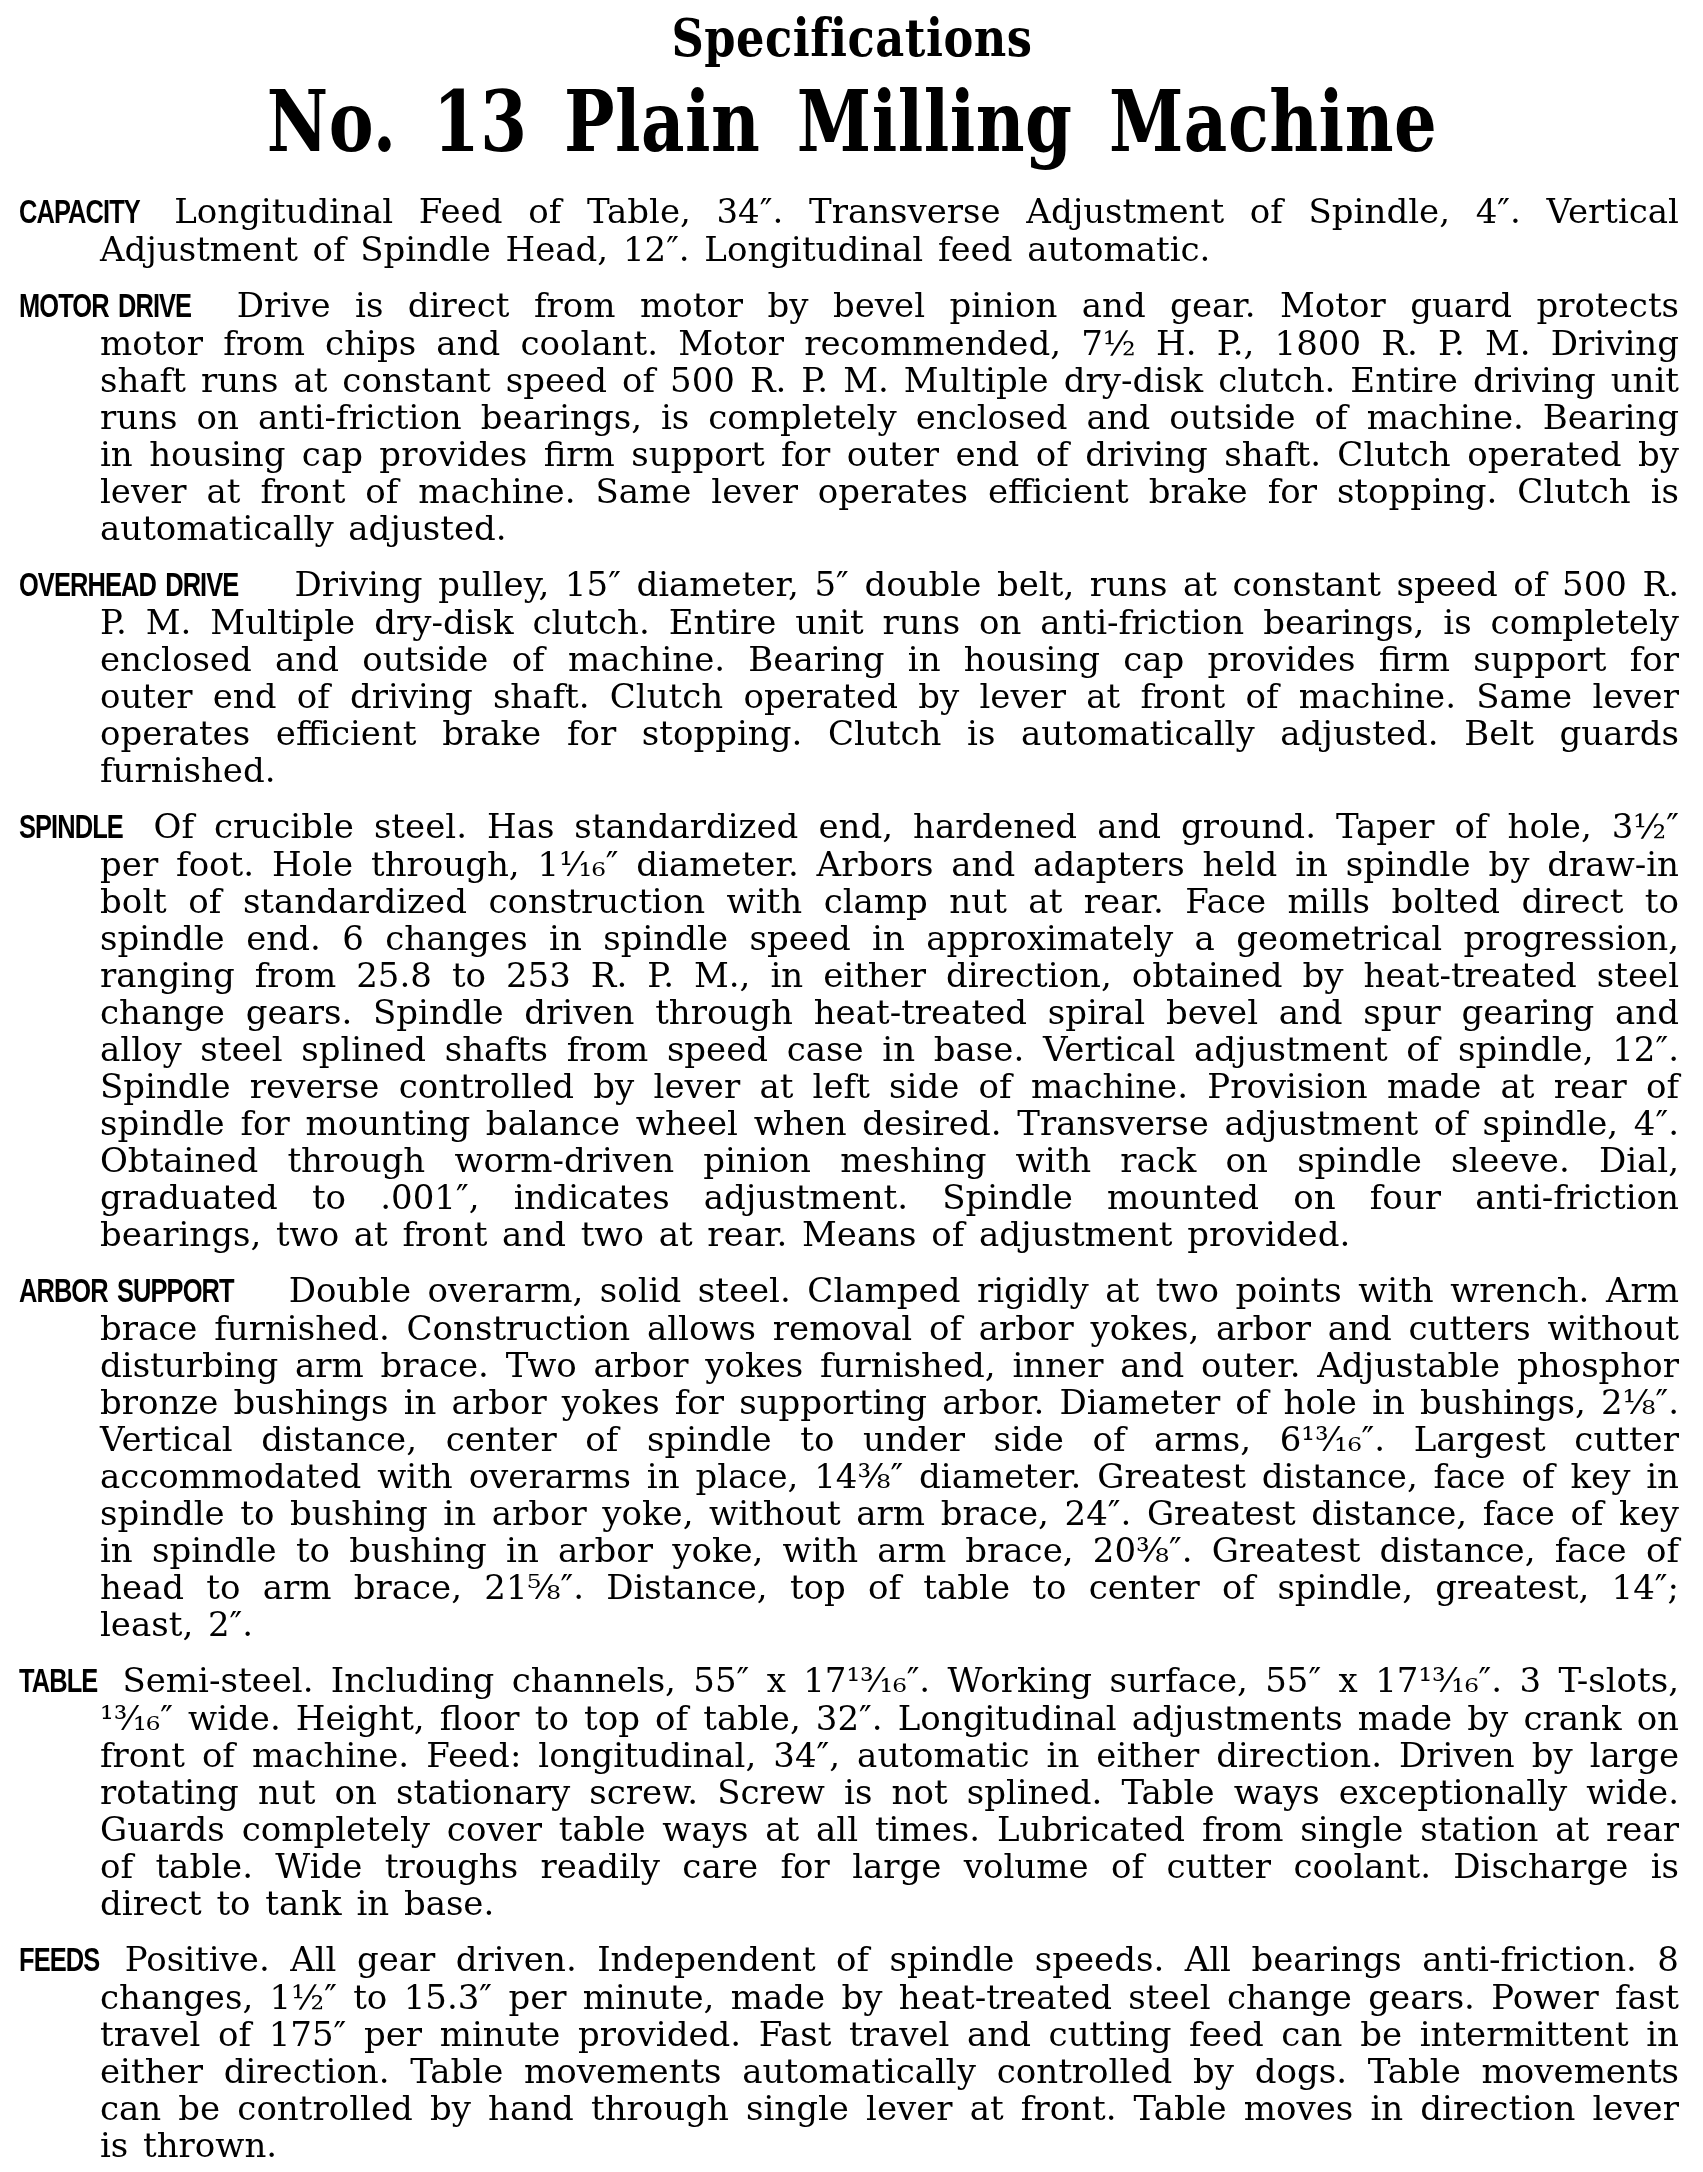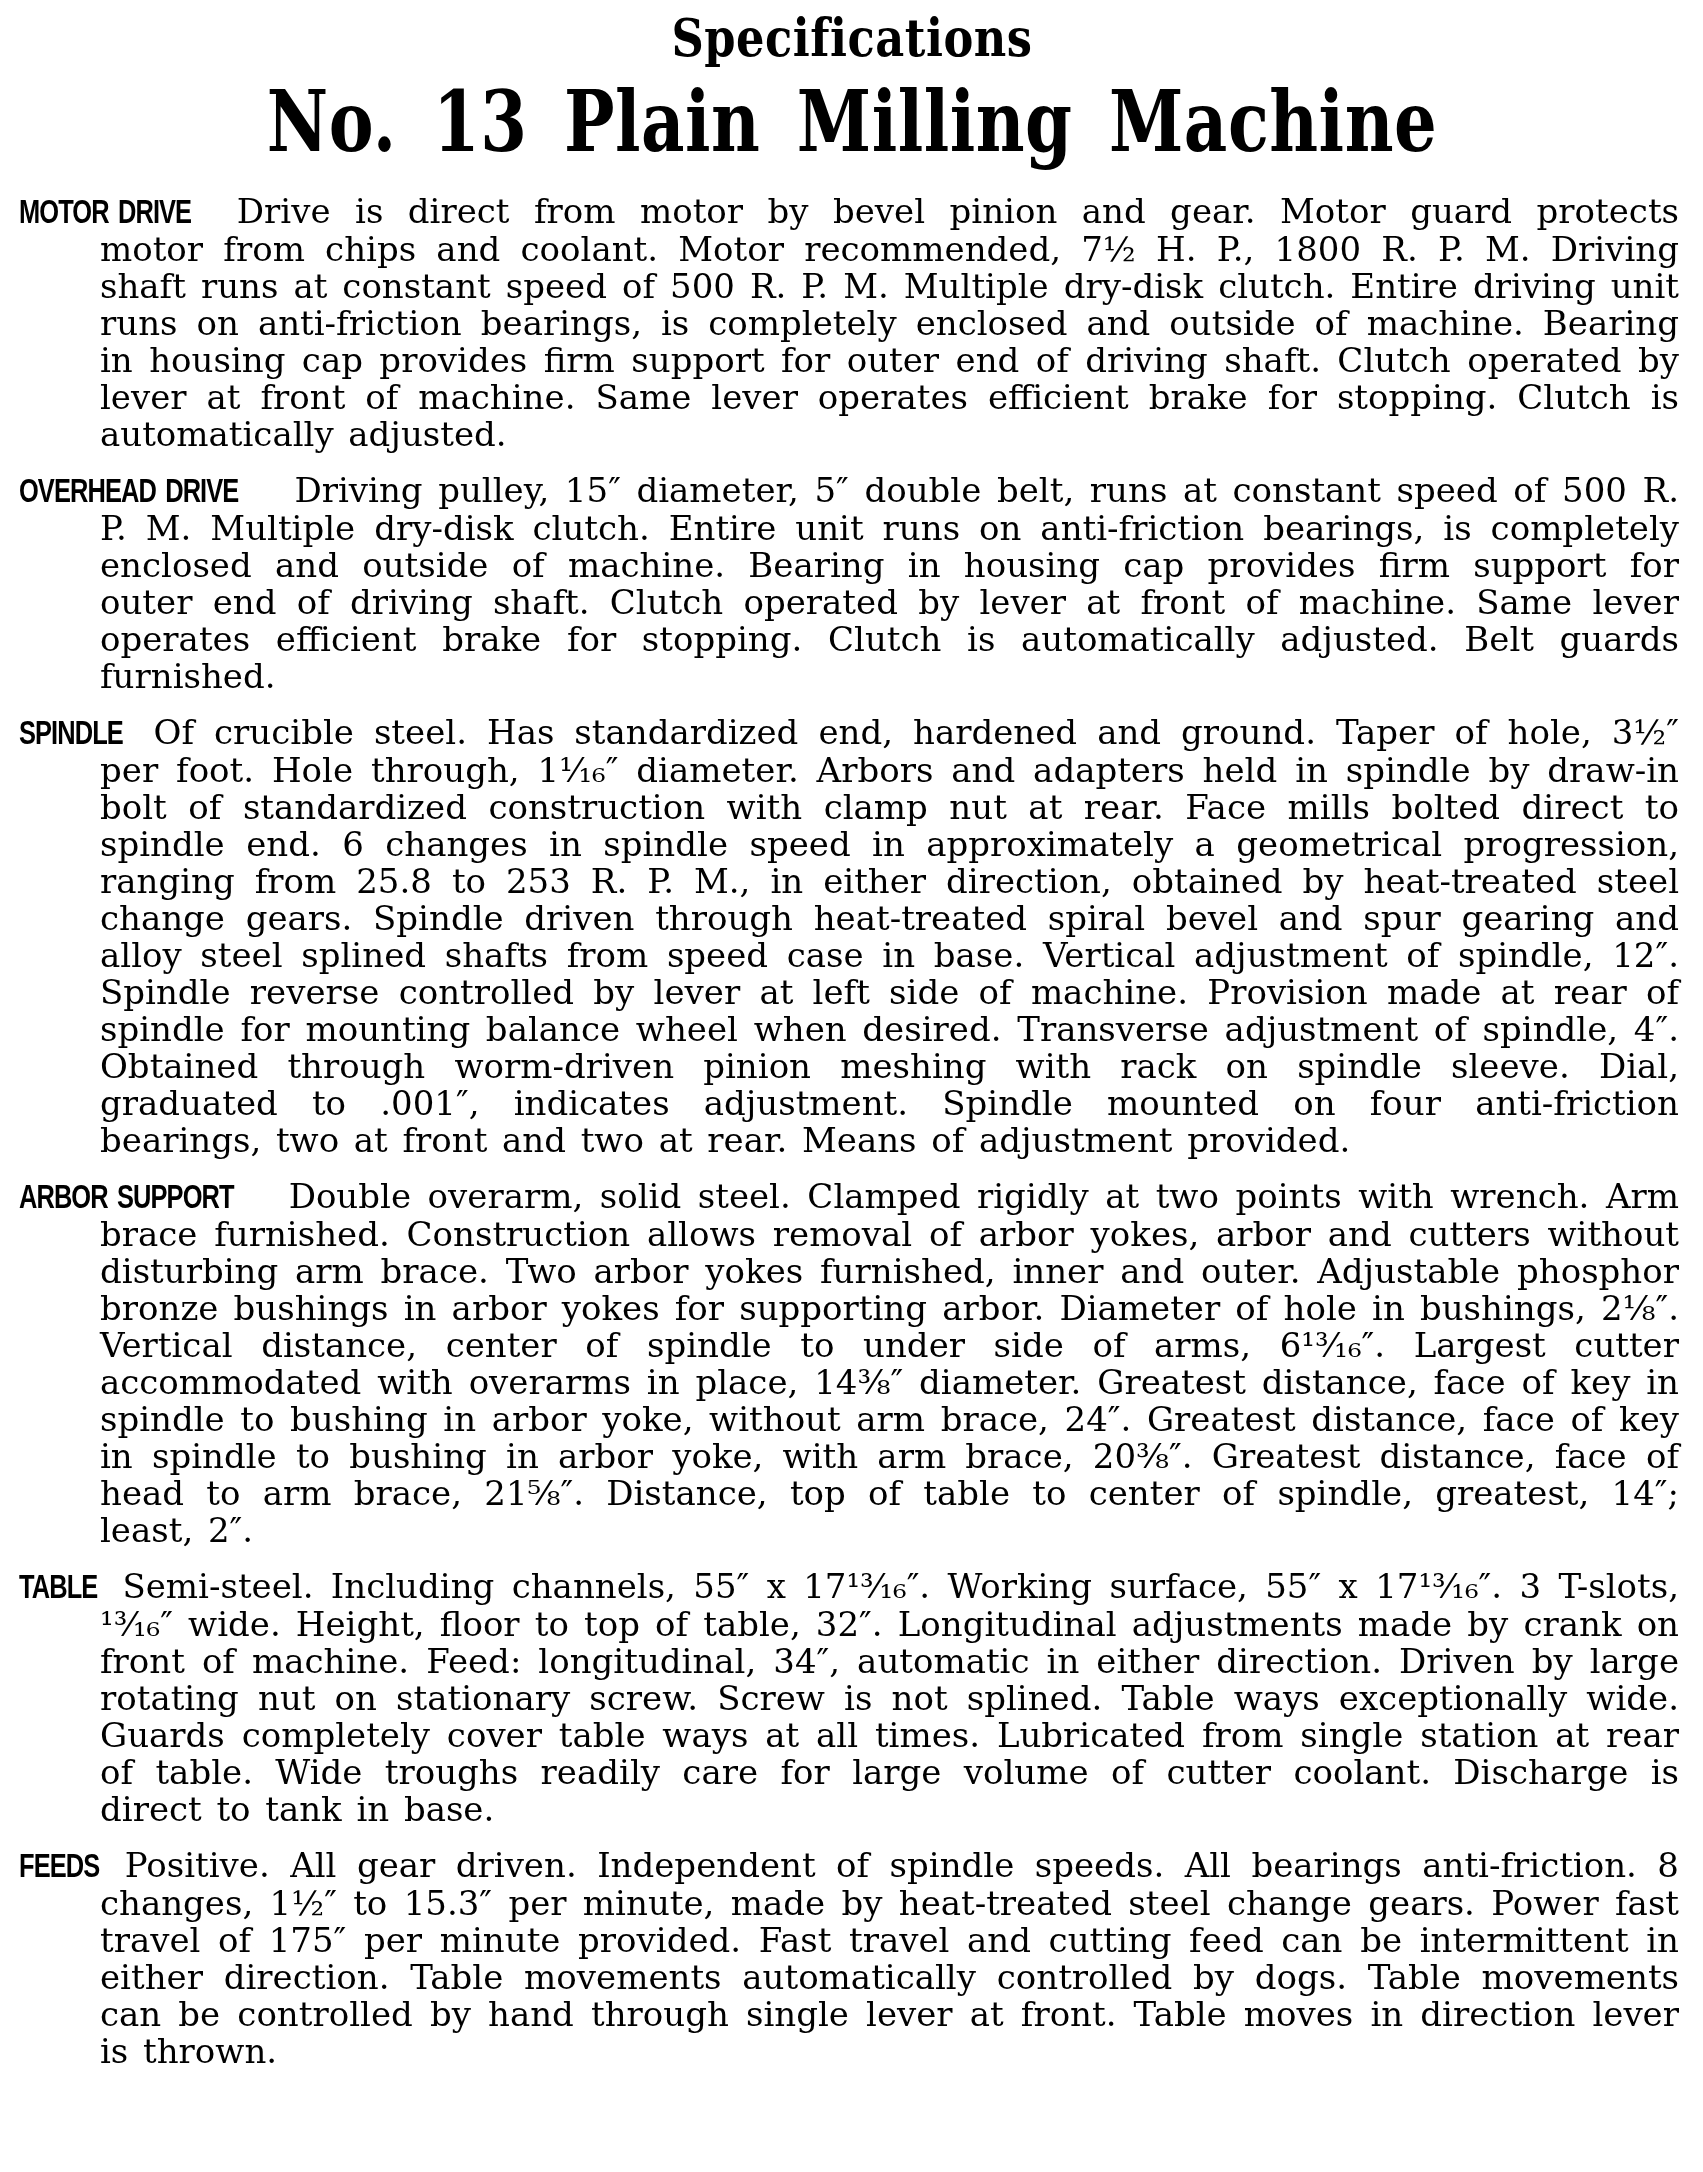--- a/index.html
+++ b/index.html
@@ -63,20 +63,21 @@
   }
 </style>
 </head>
 <body>
 
 <div class="page">
 
   <h1 class="doc-title">Specifications</h1>
   <h2 class="machine-title">No. 13 Plain Milling Machine</h2>
 
+  <p class="section"><span class="head">CAPACITY</span><span class="body-text">Longitudinal Feed of Table, 34″.  Transverse Adjustment of Spindle, 4″.  Vertical Adjustment of Spindle Head, 12″.  Longitudinal feed automatic.</span></p>
 
   <p class="section"><span class="head">MOTOR DRIVE</span><span class="body-text">Drive is direct from motor by bevel pinion and gear.  Motor guard protects motor from chips and coolant.  Motor recommended, 7½ H. P., 1800 R. P. M.  Driving shaft runs at constant speed of 500 R. P. M.  Multiple dry-disk clutch.  Entire driving unit runs on anti-friction bearings, is completely enclosed and outside of machine.  Bearing in housing cap provides firm support for outer end of driving shaft.  Clutch operated by lever at front of machine.  Same lever operates efficient brake for stopping.  Clutch is automatically adjusted.</span></p>
 
   <p class="section"><span class="head">OVERHEAD DRIVE</span><span class="body-text">Driving pulley, 15″ diameter, 5″ double belt, runs at constant speed of 500 R. P. M.  Multiple dry-disk clutch.  Entire unit runs on anti-friction bearings, is completely enclosed and outside of machine.  Bearing in housing cap provides firm support for outer end of driving shaft.  Clutch operated by lever at front of machine.  Same lever operates efficient brake for stopping.  Clutch is automatically adjusted.  Belt guards furnished.</span></p>
 
   <p class="section"><span class="head">SPINDLE</span><span class="body-text">Of crucible steel.  Has standardized end, hardened and ground.  Taper of hole, 3½″ per foot.  Hole through, 1¹⁄₁₆″ diameter.  Arbors and adapters held in spindle by draw-in bolt of standardized construction with clamp nut at rear.  Face mills bolted direct to spindle end.  6 changes in spindle speed in approximately a geometrical progression, ranging from 25.8 to 253 R. P. M., in either direction, obtained by heat-treated steel change gears.  Spindle driven through heat-treated spiral bevel and spur gearing and alloy steel splined shafts from speed case in base.  Vertical adjustment of spindle, 12″.  Spindle reverse controlled by lever at left side of machine.  Provision made at rear of spindle for mounting balance wheel when desired.  Transverse adjustment of spindle, 4″.  Obtained through worm-driven pinion meshing with rack on spindle sleeve.  Dial, graduated to .001″, indicates adjustment.  Spindle mounted on four anti-friction bearings, two at front and two at rear.  Means of adjustment provided.</span></p>
 
   <p class="section"><span class="head">ARBOR SUPPORT</span><span class="body-text">Double overarm, solid steel.  Clamped rigidly at two points with wrench.  Arm brace furnished.  Construction allows removal of arbor yokes, arbor and cutters without disturbing arm brace.  Two arbor yokes furnished, inner and outer.  Adjustable phosphor bronze bushings in arbor yokes for supporting arbor.  Diameter of hole in bushings, 2⅛″.  Vertical distance, center of spindle to under side of arms, 6¹³⁄₁₆″.  Largest cutter accommodated with overarms in place, 14⅜″ diameter.  Greatest distance, face of key in spindle to bushing in arbor yoke, without arm brace, 24″.  Greatest distance, face of key in spindle to bushing in arbor yoke, with arm brace, 20⅜″.  Greatest distance, face of head to arm brace, 21⅝″.  Distance, top of table to center of spindle, greatest, 14″; least, 2″.</span></p>
 
   <p class="section"><span class="head">TABLE</span><span class="body-text">Semi-steel.  Including channels, 55″ x 17¹³⁄₁₆″.  Working surface, 55″ x 17¹³⁄₁₆″.  3 T-slots, ¹³⁄₁₆″ wide.  Height, floor to top of table, 32″.  Longitudinal adjustments made by crank on front of machine.  Feed: longitudinal, 34″, automatic in either direction.  Driven by large rotating nut on stationary screw.  Screw is not splined.  Table ways exceptionally wide.  Guards completely cover table ways at all times.  Lubricated from single station at rear of table.  Wide troughs readily care for large volume of cutter coolant.  Discharge is direct to tank in base.</span></p>

